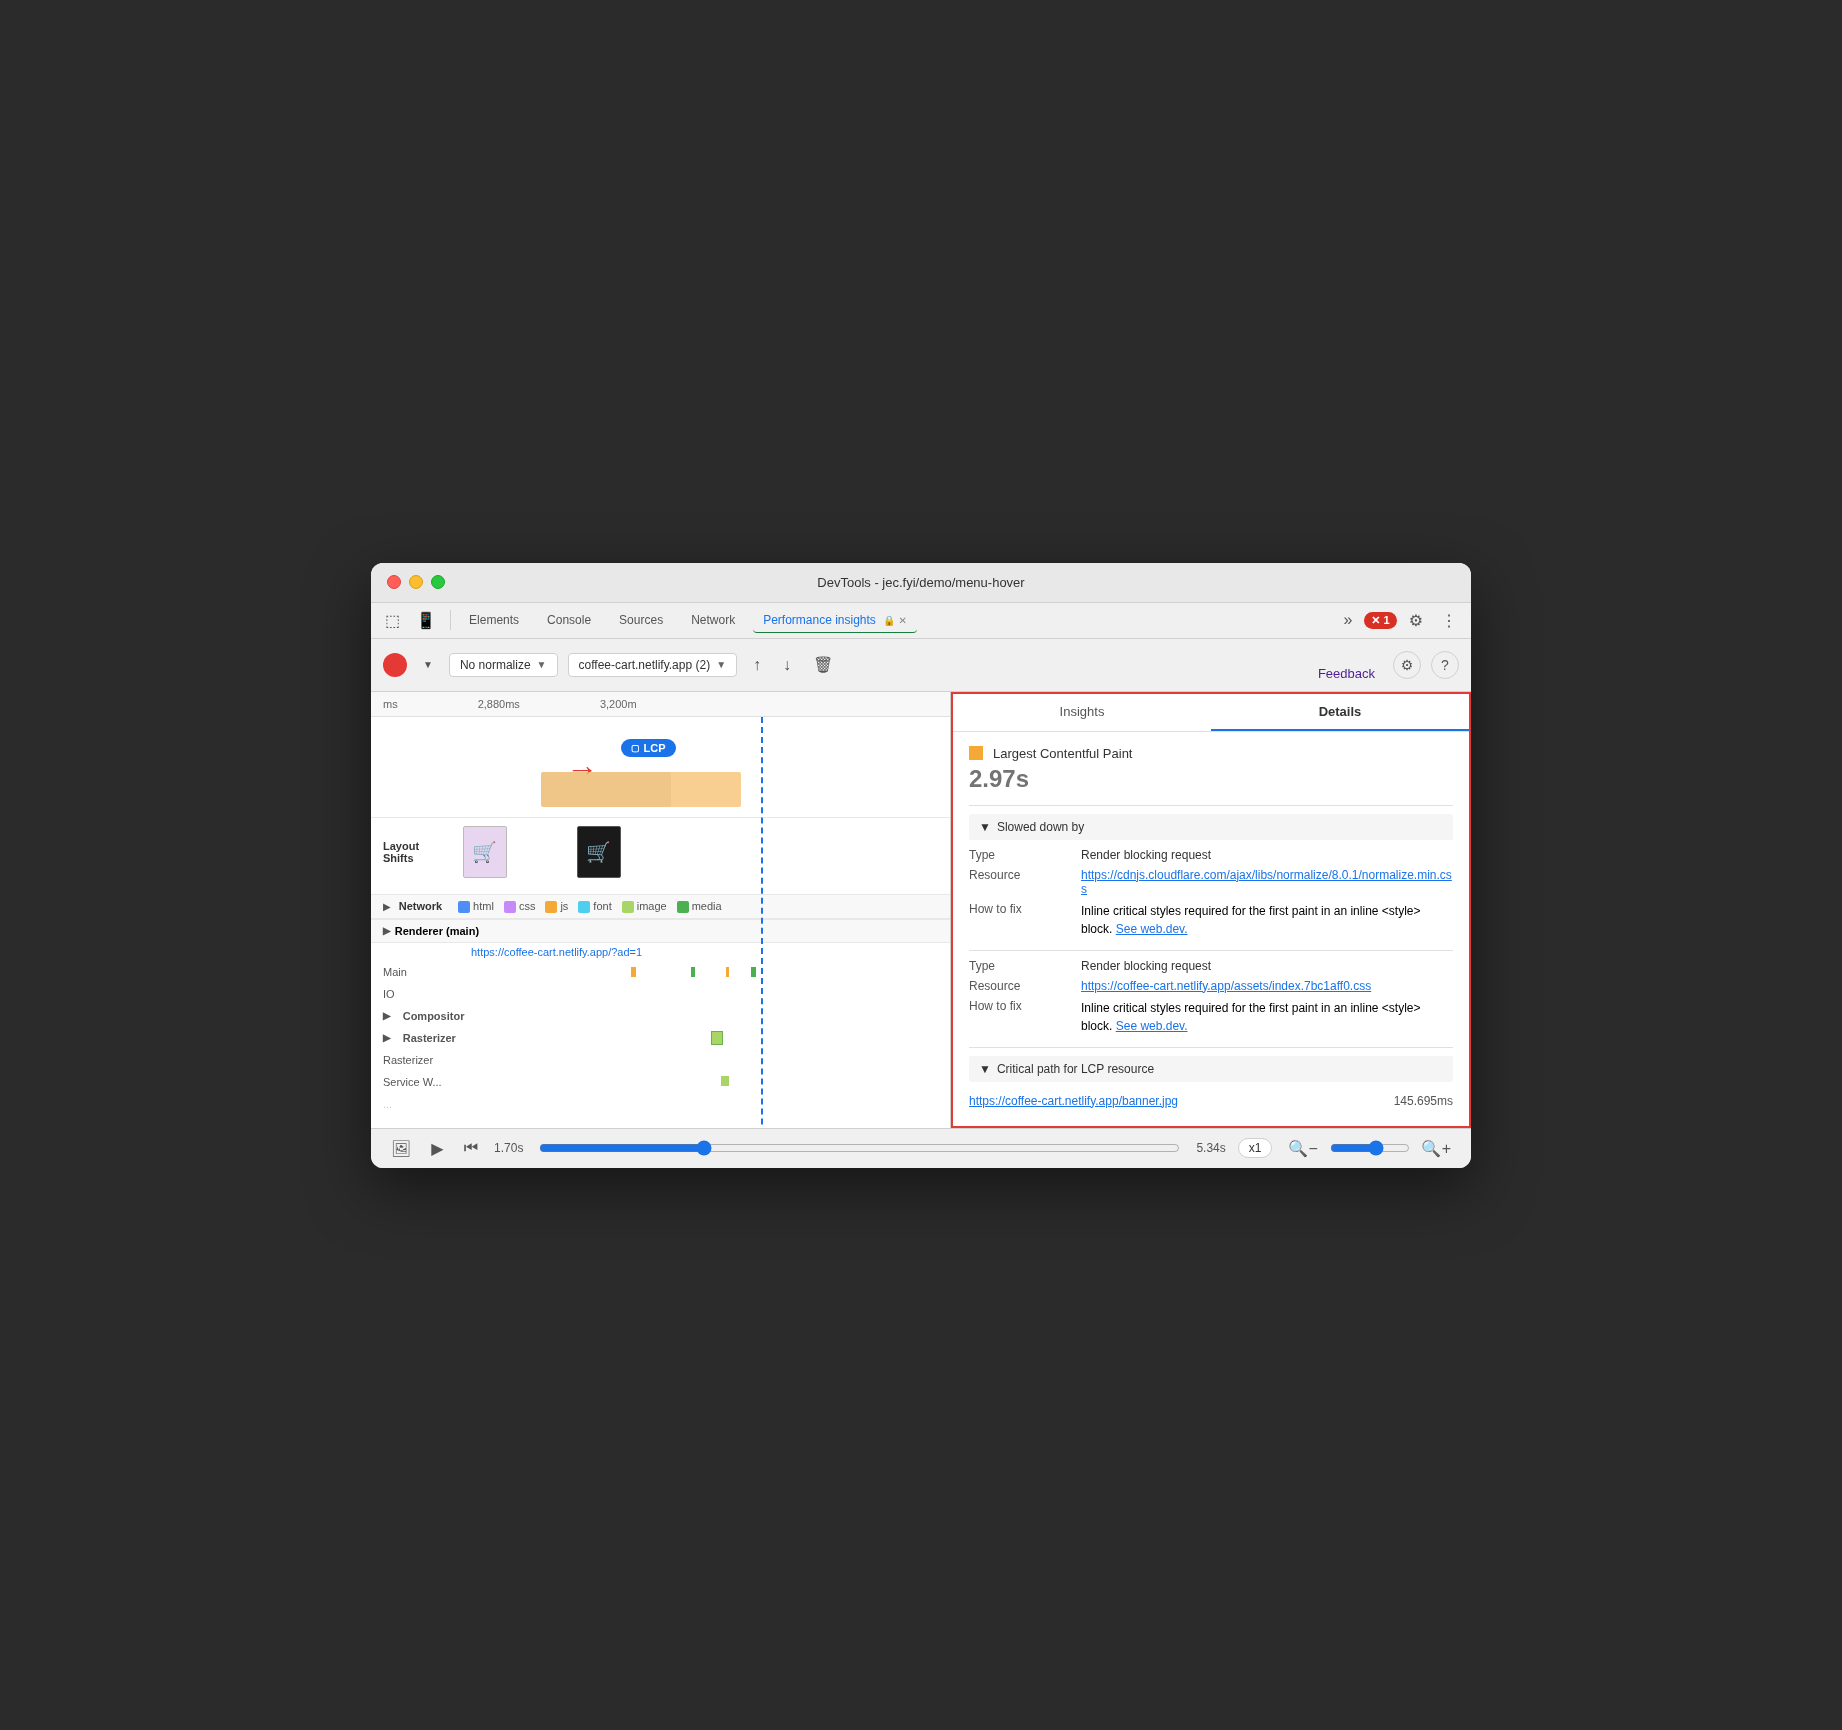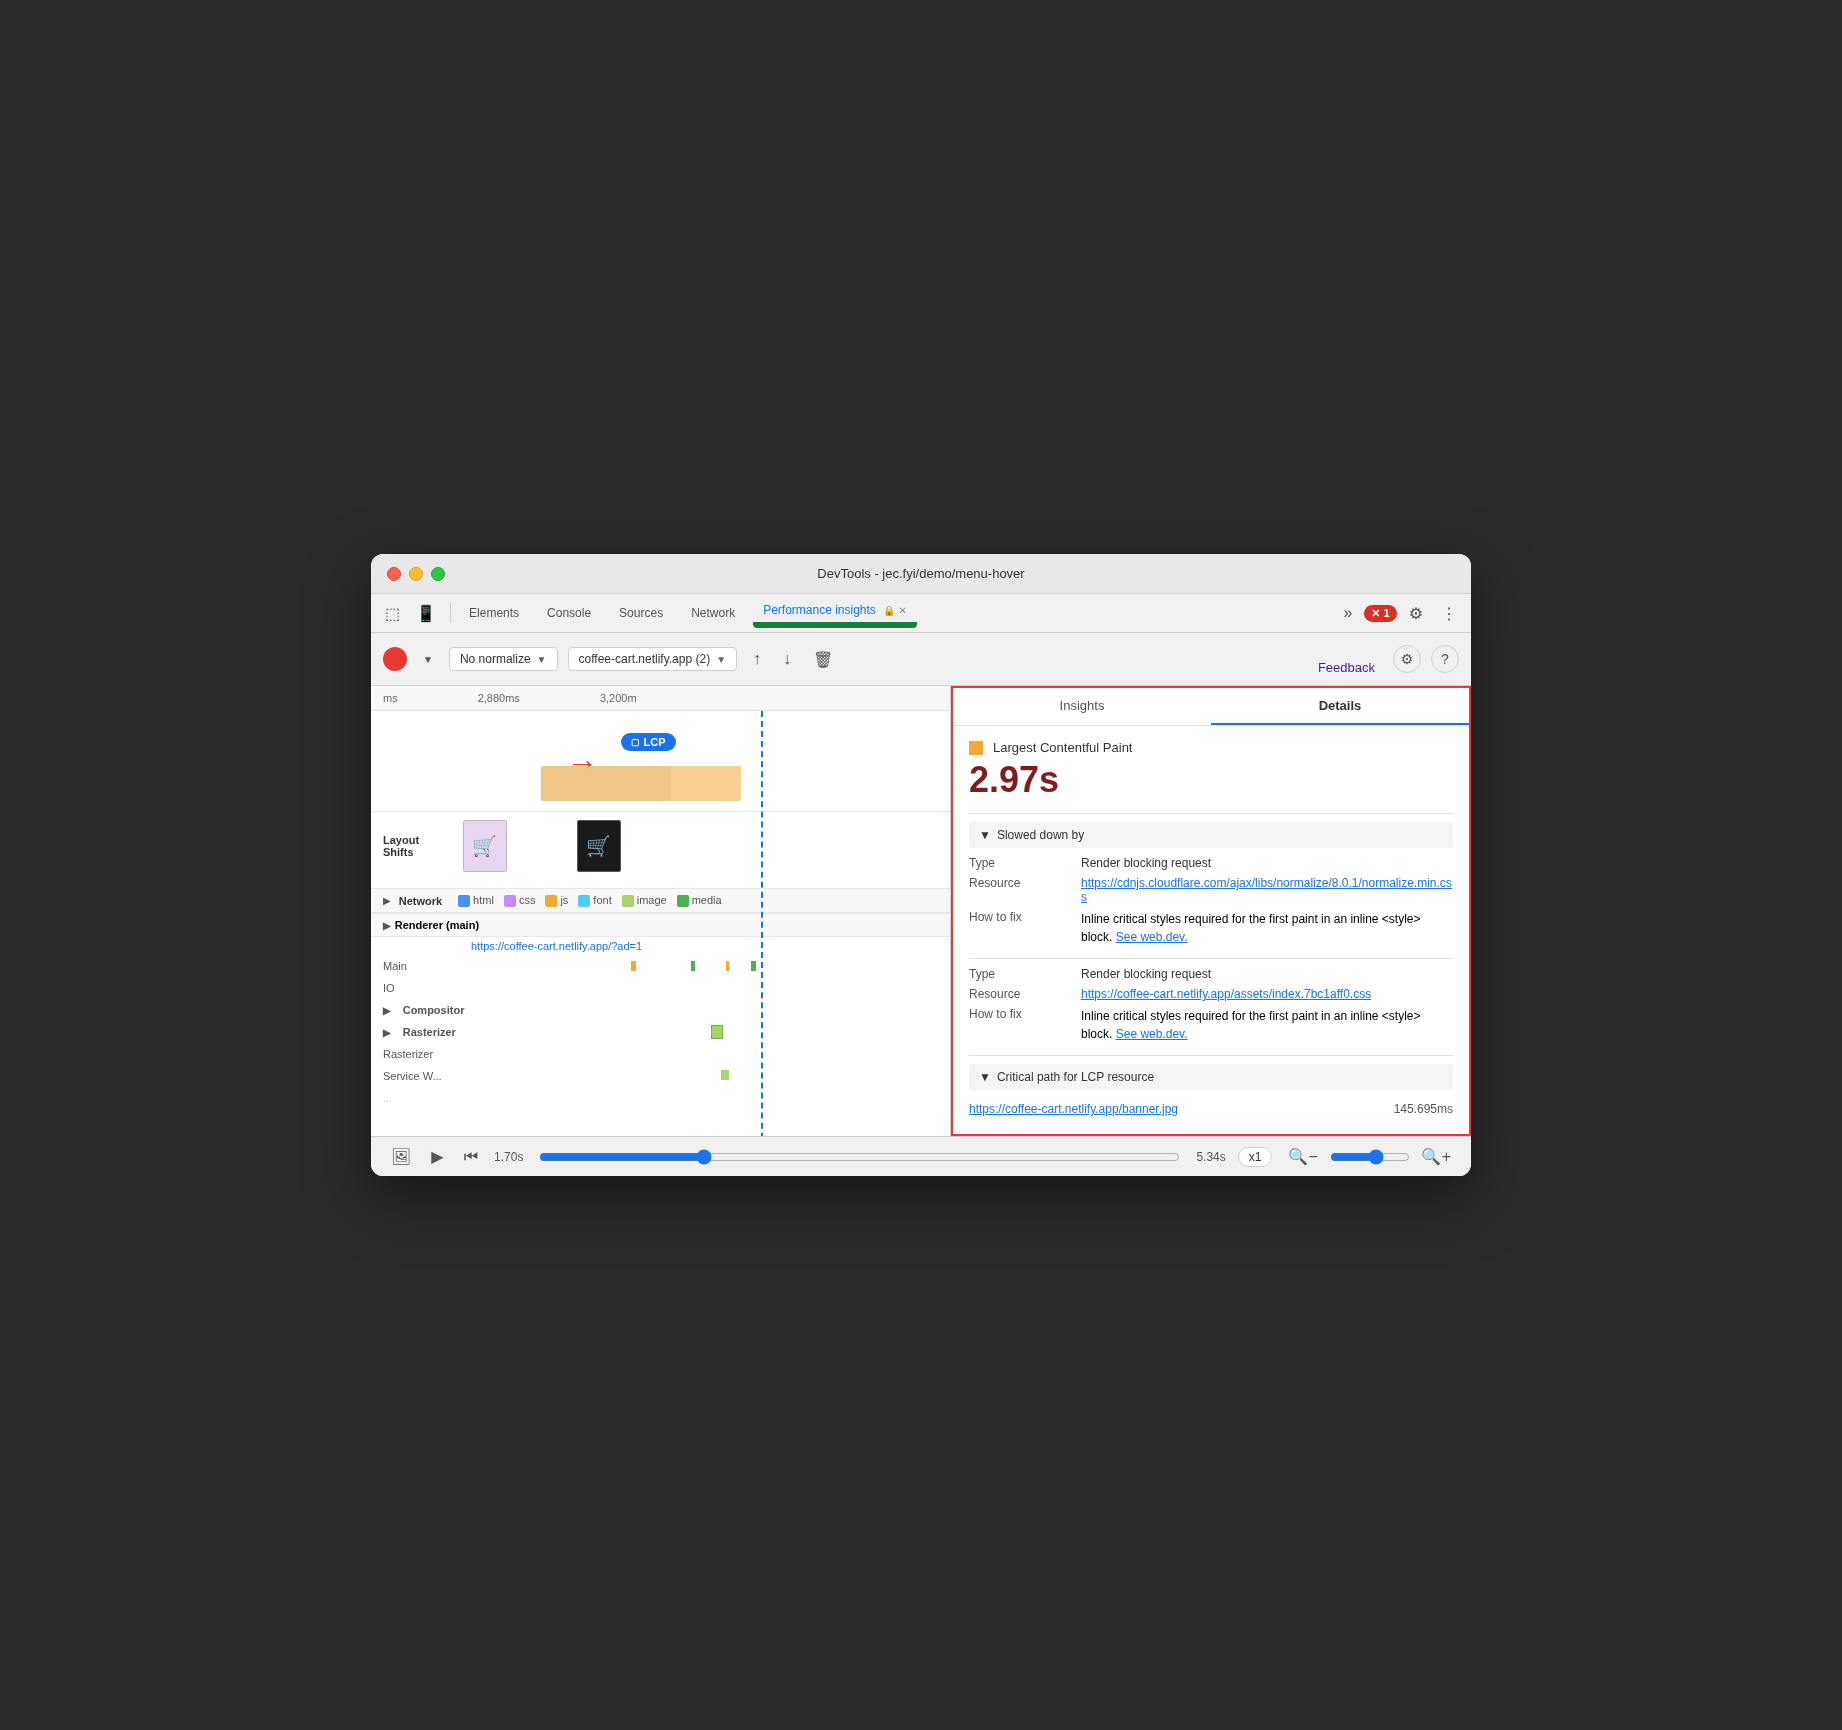--- a/index.html
+++ b/index.html
@@ -79,21 +79,21 @@
     .tab {
       padding: 5px 10px;
       font-size: 12px;
       color: #555;
       cursor: pointer;
       border-radius: 4px;
       white-space: nowrap;
     }
     .tab.active {
       color: #1a73e8;
-      border-bottom: 6px solid #15803d;
+      border-bottom: 1px solid #15803d;
       font-weight: 500;
     }
     .tab-close {
       font-size: 10px;
       margin-left: 4px;
       color: #888;
     }
     .toolbar-right {
       display: flex;
       align-items: center;
@@ -395,23 +395,23 @@
       height: 14px;
       background: #f4a836;
       flex-shrink: 0;
     }
     .lcp-title {
       font-size: 13px;
       color: #333;
       font-weight: 500;
     }
     .lcp-value {
-      font-size: 36px;
+      font-size: 24px;
       font-weight: 600;
-      color: #7f1d1d;
+      color: #737373;
       margin: 4px 0 12px 0;
     }
     .section-divider {
       border: none;
       border-top: 1px solid #e0e0e0;
       margin: 8px 0;
     }
     .collapsible-section {
       background: #f5f5f5;
       padding: 6px 10px;

